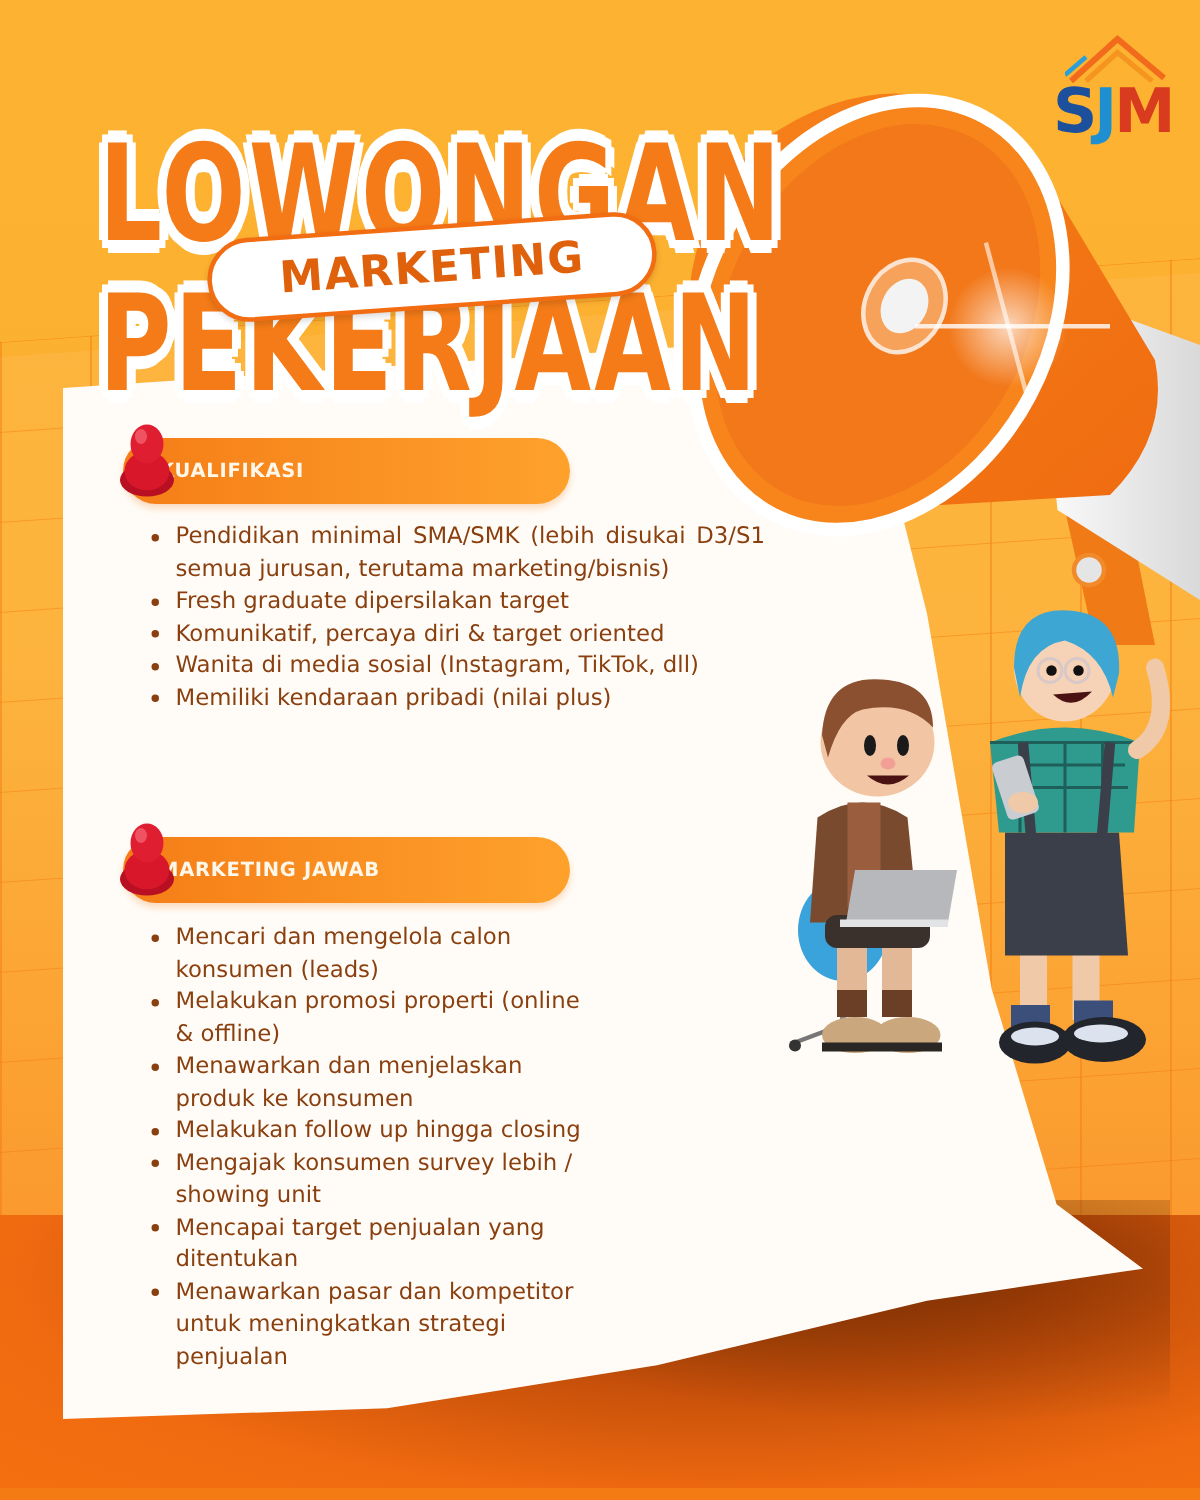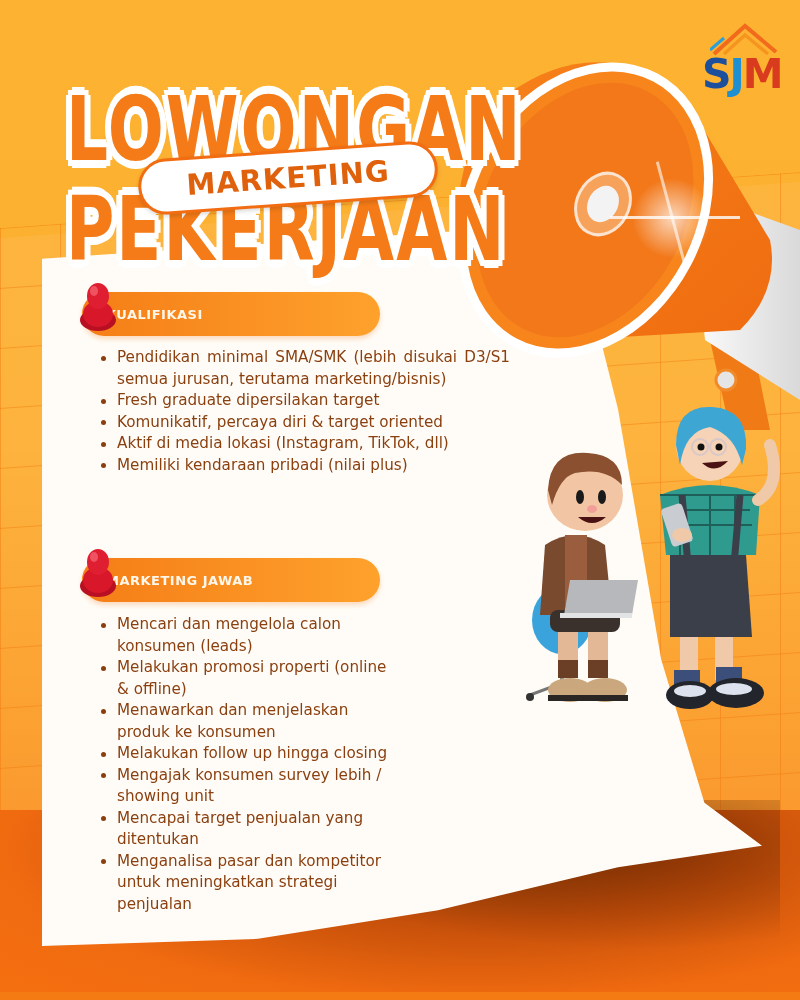--- a/index.html
+++ b/index.html
@@ -175,41 +175,41 @@
     <ellipse cx="22" cy="34" rx="15" ry="13" fill="#d9172b"></ellipse>
     <ellipse cx="22" cy="16" rx="11" ry="13" fill="#e01e31"></ellipse>
     <ellipse cx="18" cy="11" rx="4" ry="5" fill="#f56a78" opacity="0.7"></ellipse>
   </svg>
   <span class="label">KUALIFIKASI</span>
 </div>
 <ul class="list list-1">
   <li>Pendidikan minimal SMA/SMK (lebih disukai D3/S1 semua jurusan, terutama marketing/bisnis)</li>
   <li>Fresh graduate dipersilakan target</li>
   <li>Komunikatif, percaya diri &amp; target oriented</li>
-  <li>Aktif di media lokasi (Instagram, TikTok, dll)</li>
+  <li>Wanita di media sosial (Instagram, TikTok, dll)</li>
   <li>Memiliki kendaraan pribadi (nilai plus)</li>
 </ul>
 
 <div class="section-header sh-2">
   <svg class="pin" viewBox="0 0 44 52">
     <ellipse cx="22" cy="40" rx="18" ry="11" fill="#b80f22"></ellipse>
     <ellipse cx="22" cy="34" rx="15" ry="13" fill="#d9172b"></ellipse>
     <ellipse cx="22" cy="16" rx="11" ry="13" fill="#e01e31"></ellipse>
     <ellipse cx="18" cy="11" rx="4" ry="5" fill="#f56a78" opacity="0.7"></ellipse>
   </svg>
   <span class="label">MARKETING JAWAB</span>
 </div>
 <ul class="list list-2">
   <li>Mencari dan mengelola calon konsumen (leads)</li>
   <li>Melakukan promosi properti (online &amp; offline)</li>
   <li>Menawarkan dan menjelaskan produk ke konsumen</li>
   <li>Melakukan follow up hingga closing</li>
   <li>Mengajak konsumen survey lebih / showing unit</li>
   <li>Mencapai target penjualan yang ditentukan</li>
-  <li>Menganalisa pasar dan kompetitor untuk meningkatkan strategi penjualan</li>
+  <li>Menawarkan pasar dan kompetitor untuk meningkatkan strategi penjualan</li>
 </ul>
 
 <svg class="chars" viewBox="0 0 270 310">
 
   <g>
 
     <ellipse cx="42" cy="215" rx="30" ry="34" fill="#3aa3dc"></ellipse>
     <rect x="40" y="250" width="4" height="30" fill="#888"></rect>
     <path d="M10 290 L42 278 L80 288" stroke="#777" stroke-width="3" fill="none"></path>
     <circle cx="10" cy="292" r="4" fill="#333"></circle>

